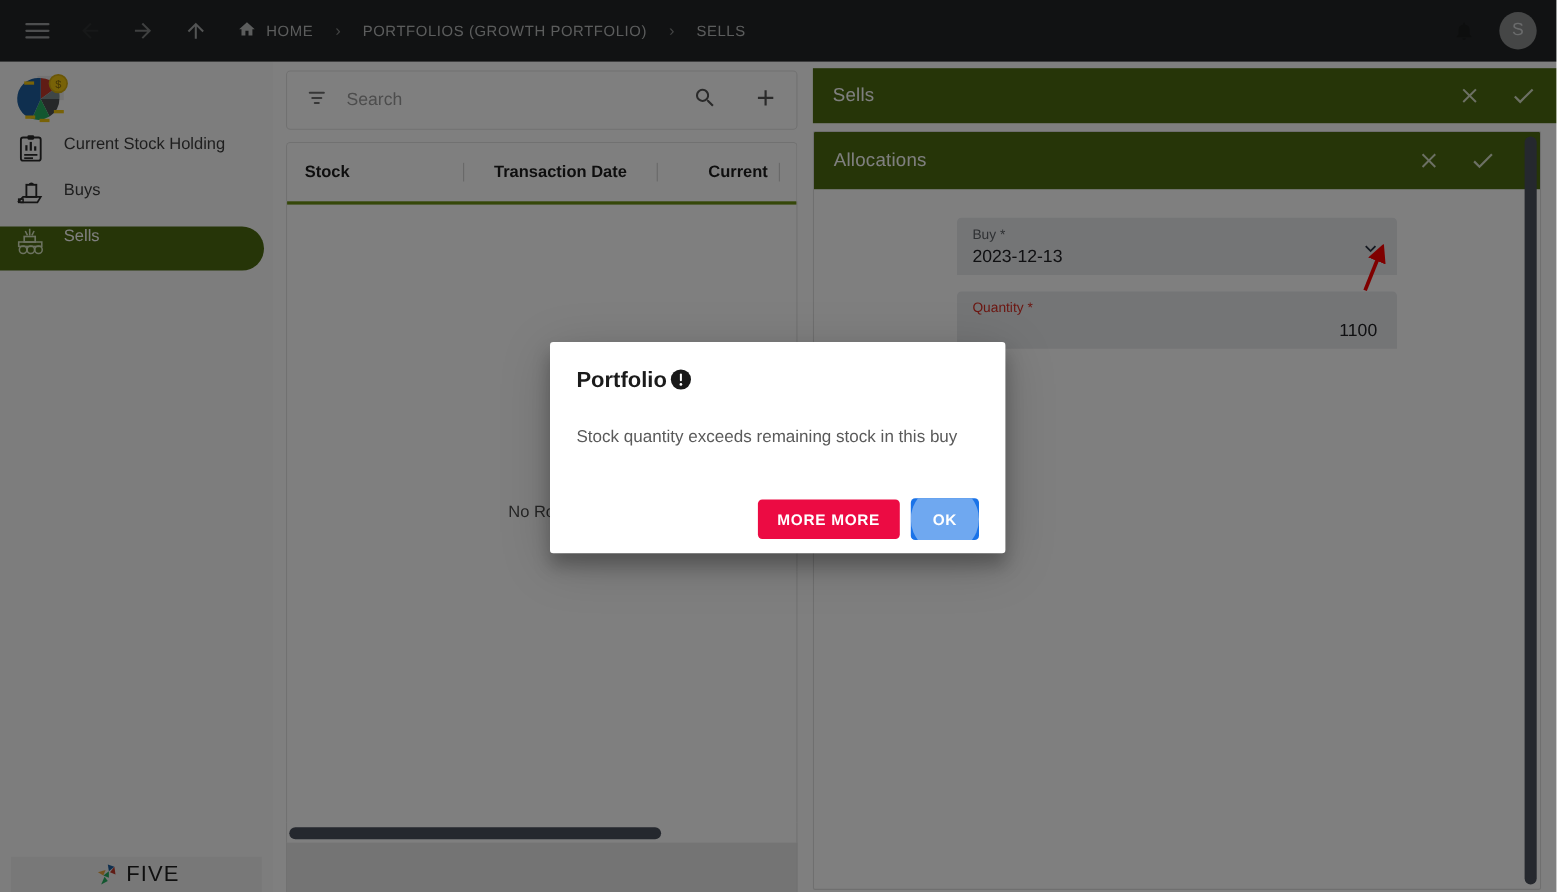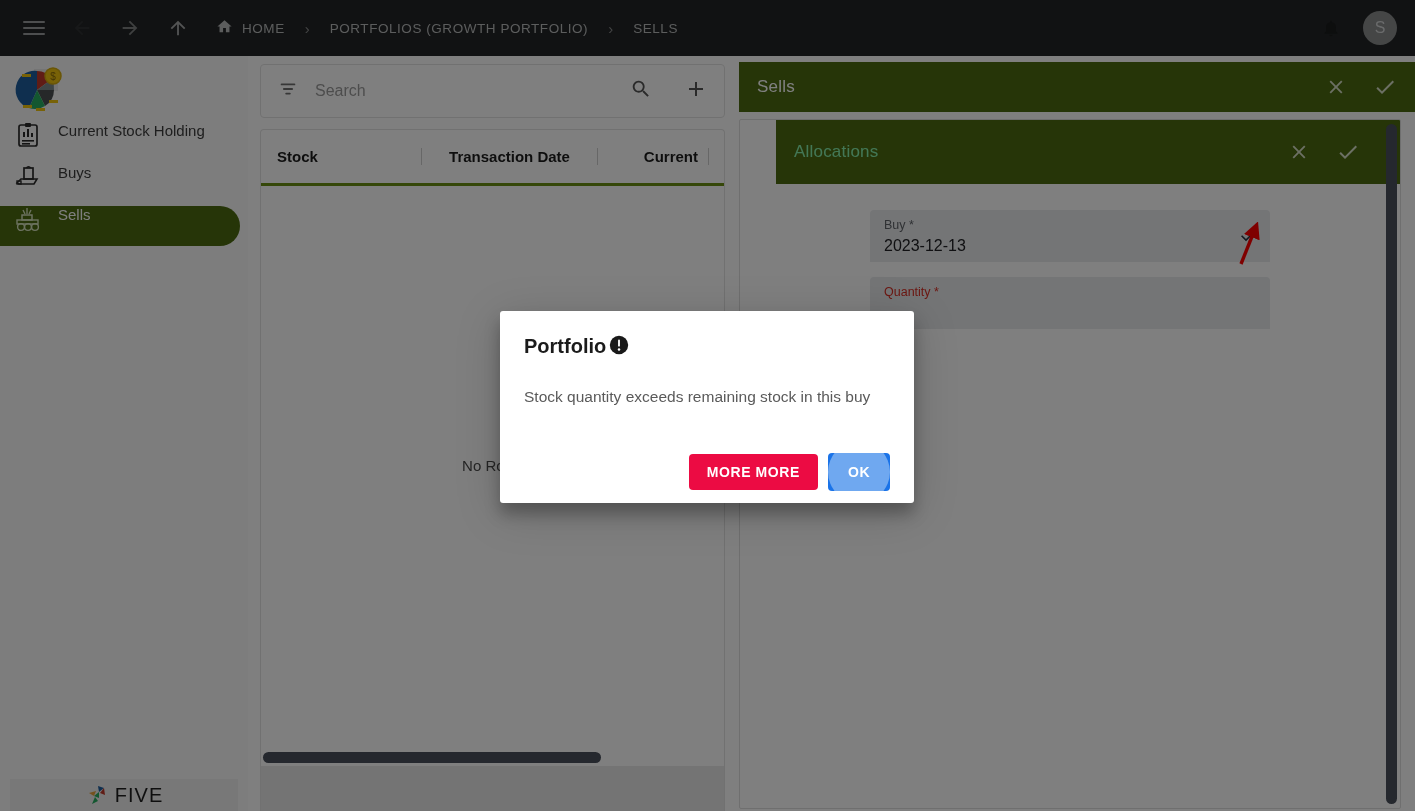--- a/index.html
+++ b/index.html
@@ -123,21 +123,21 @@
     color: #fff;
   }
   .card-title { font-size: 17px; font-weight: 500; letter-spacing: .2px; }
   .card-actions { margin-left: auto; display: flex; align-items: center; gap: 26px; }
   .card-act { cursor: pointer; display: flex; align-items: center; justify-content: center; }
   .sub-card {
     margin-top: 7px; margin-right: 14px;
     border: 1px solid #dedede; border-radius: 2px; height: 690px;
     position: relative; overflow: hidden; background: #fff;
   }
-  .sub-header { background: #4c6b10; height: 64px; display: flex; align-items: center; padding: 0 18px; color: #86efac; margin-left: 36px; }
+  .sub-header { background: #4c6b10; height: 52px; display: flex; align-items: center; padding: 0 18px; color: #ffffff; }
   .sub-body { padding-top: 26px; }
   .field {
     width: 400px; margin: 0 auto 15px auto;
     background: #e8eaed; border-radius: 4px 4px 0 0;
     height: 52px; padding: 7px 14px 0 14px;
     position: relative; cursor: text;
   }
   .field-label { font-size: 12.5px; color: #5f6368; line-height: 16px; }
   .field-label.req { color: #d93025; }
   .field-value { font-size: 16px; color: #202124; line-height: 26px; }
@@ -399,20 +399,21 @@
           <div class="field-value">2023-12-13</div>
           <span class="chev">
             <svg width="20" height="20" viewBox="0 0 24 24">
                 <path d="M7.4 8.6 12 13.2l4.6-4.6L18 10l-6 6-6-6z" fill="#2b3340"></path>
               </svg>
           </span>
         </div>
 
         <div class="field">
           <div class="field-label req">Quantity *</div>
+          <div class="field-value right">1100</div>
         </div>
       </div>
 
       <div class="vscroll-track">
         <div class="vscroll-thumb"></div>
       </div>
     </div>
   </div>
 
   <div class="annot-arrow">

